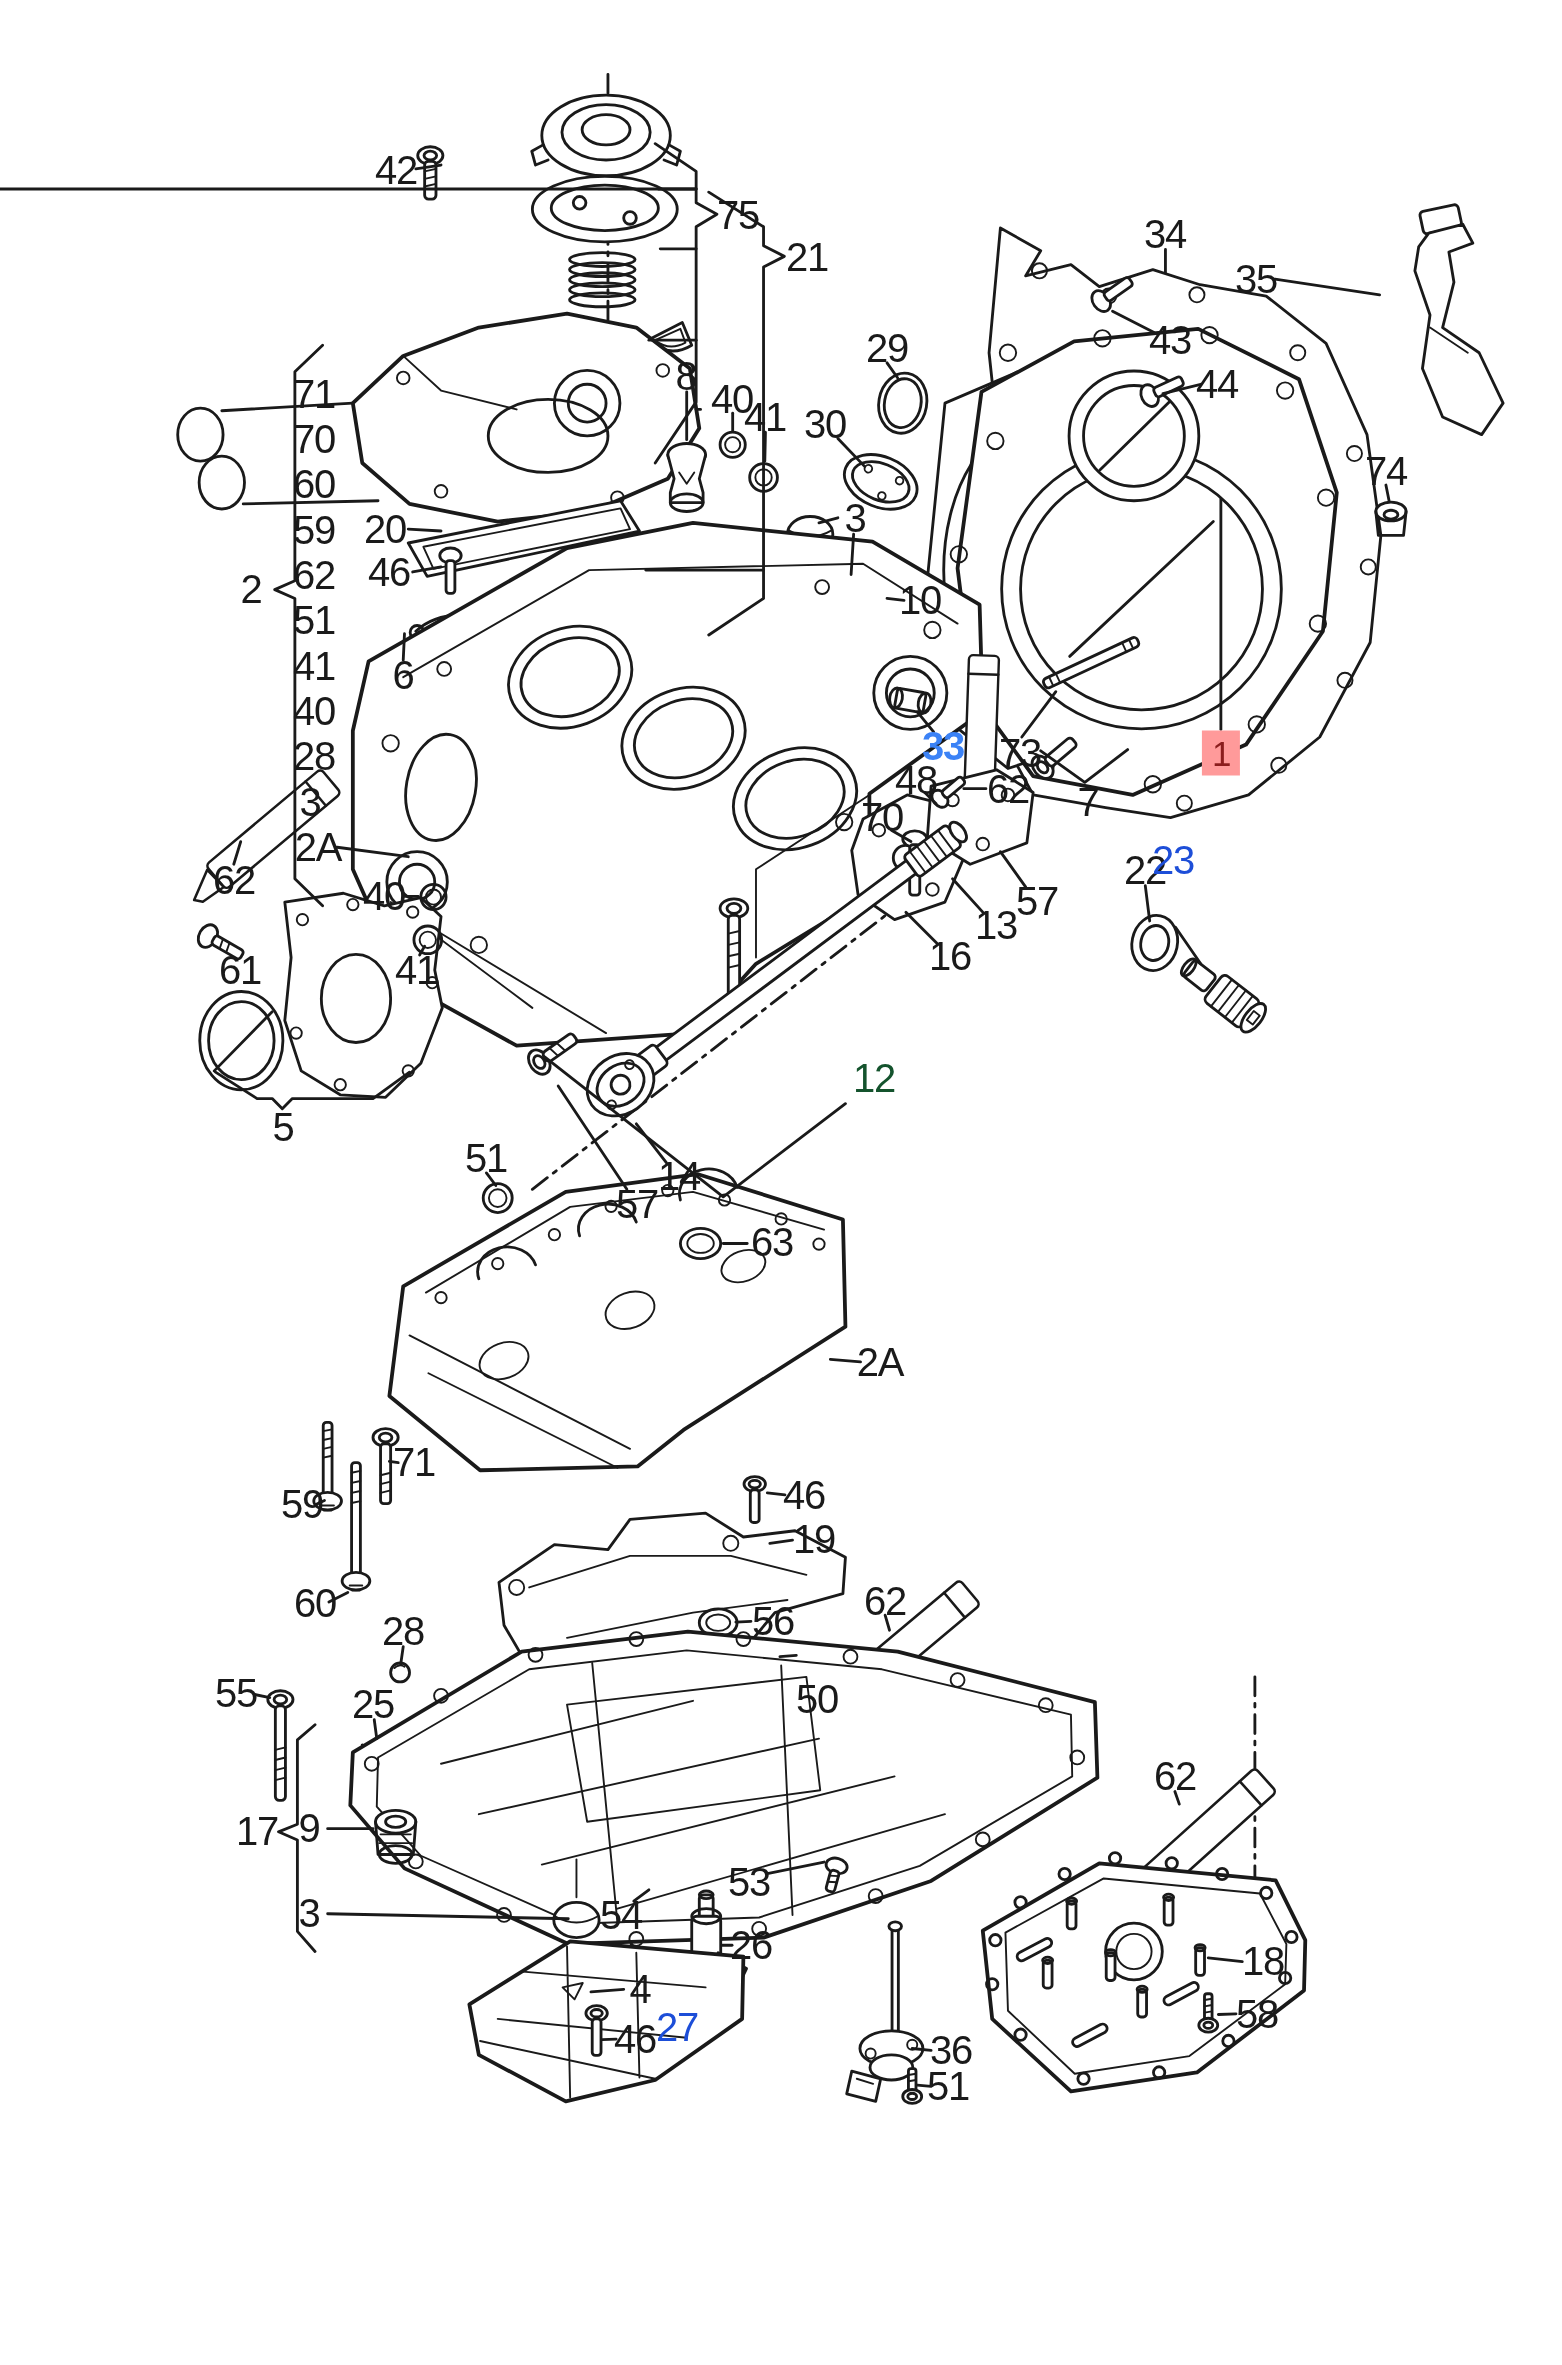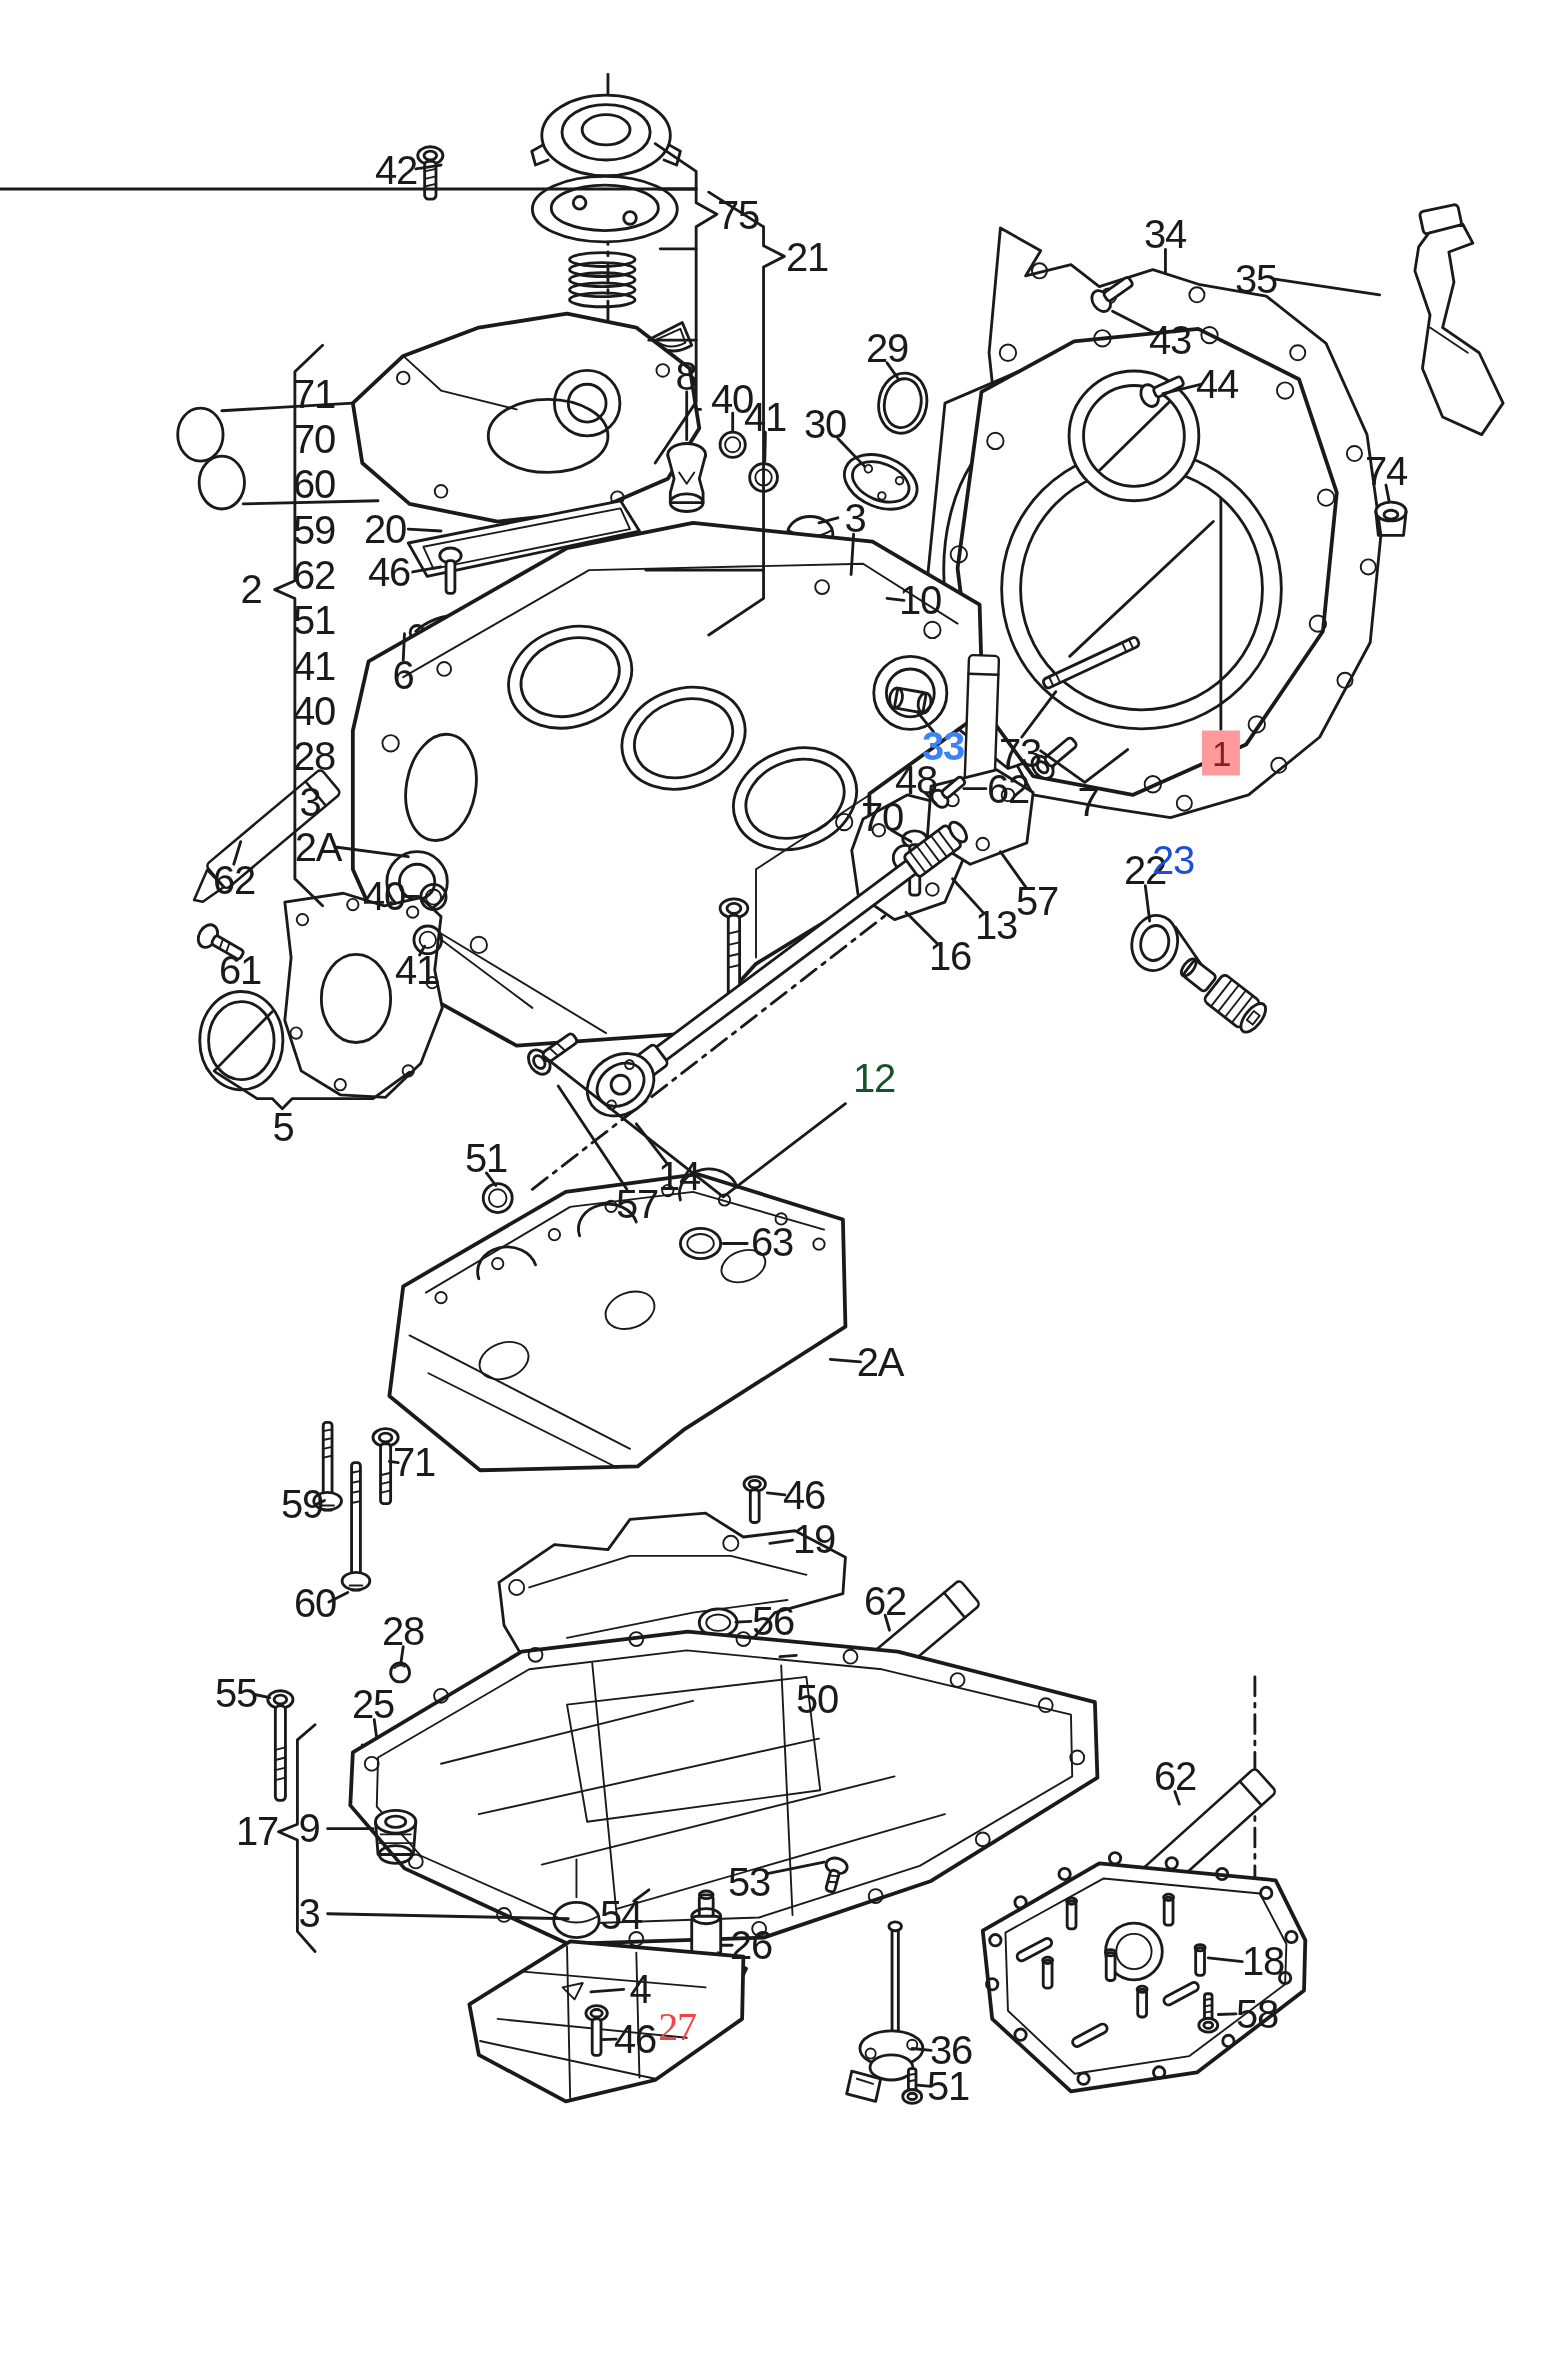--- a/index.html
+++ b/index.html
@@ -719,21 +719,21 @@
       <span class="callout" style="left: 1175px; top: 1776px; color: rgb(26, 26, 26);">62</span>
       <span class="callout" style="left: 236px; top: 1693px; color: rgb(26, 26, 26);">55</span>
       <span class="callout" style="left: 257px; top: 1831px; color: rgb(26, 26, 26);">17</span>
       <span class="callout" style="left: 309px; top: 1828px; color: rgb(26, 26, 26);">9</span>
       <span class="callout" style="left: 309px; top: 1913px; color: rgb(26, 26, 26);">3</span>
       <span class="callout" style="left: 621px; top: 1915px; color: rgb(26, 26, 26);">54</span>
       <span class="callout" style="left: 749px; top: 1882px; color: rgb(26, 26, 26);">53</span>
       <span class="callout" style="left: 751px; top: 1945px; color: rgb(26, 26, 26);">26</span>
       <span class="callout" style="left: 640px; top: 1989px; color: rgb(26, 26, 26);">4</span>
       <span class="callout" style="left: 635px; top: 2039px; color: rgb(26, 26, 26);">46</span>
-      <span class="callout" style="left: 677px; top: 2027px; color: #ef4444; font-family: Liberation Serif, serif;">27</span>
+      <span class="callout" style="left: 677px; top: 2027px; color: #1d4ed8;">27</span>
       <span class="callout" style="left: 951px; top: 2050px; color: rgb(26, 26, 26);">36</span>
       <span class="callout" style="left: 948px; top: 2086px; color: rgb(26, 26, 26);">51</span>
       <span class="callout" style="left: 1263px; top: 1961px; color: rgb(26, 26, 26);">18</span>
       <span class="callout" style="left: 1257px; top: 2014px; color: rgb(26, 26, 26);">58</span>
     </div>
 
 
 </div>
 
 

